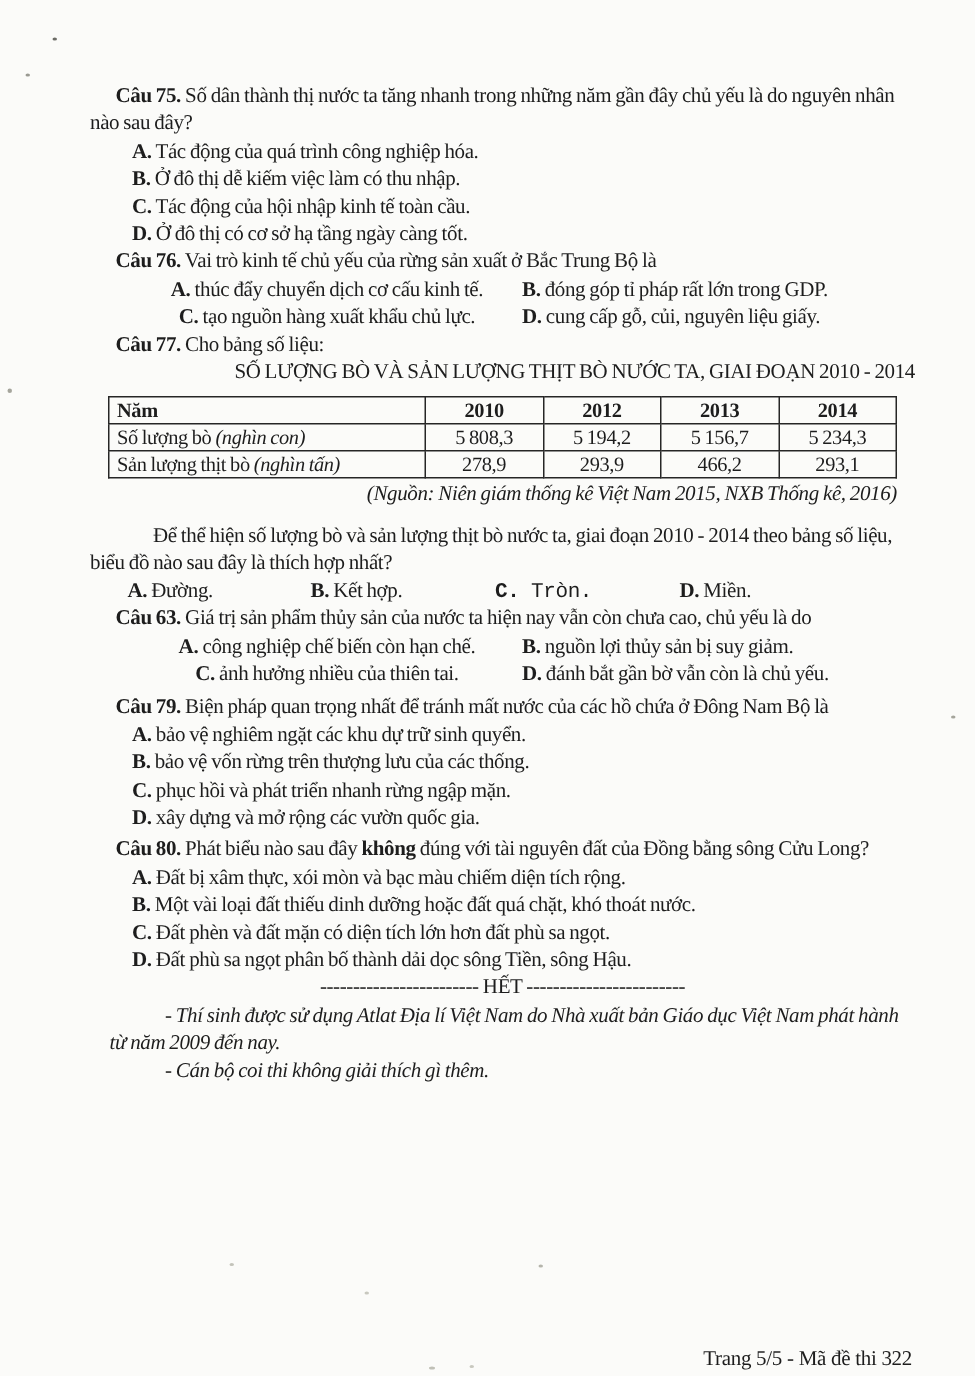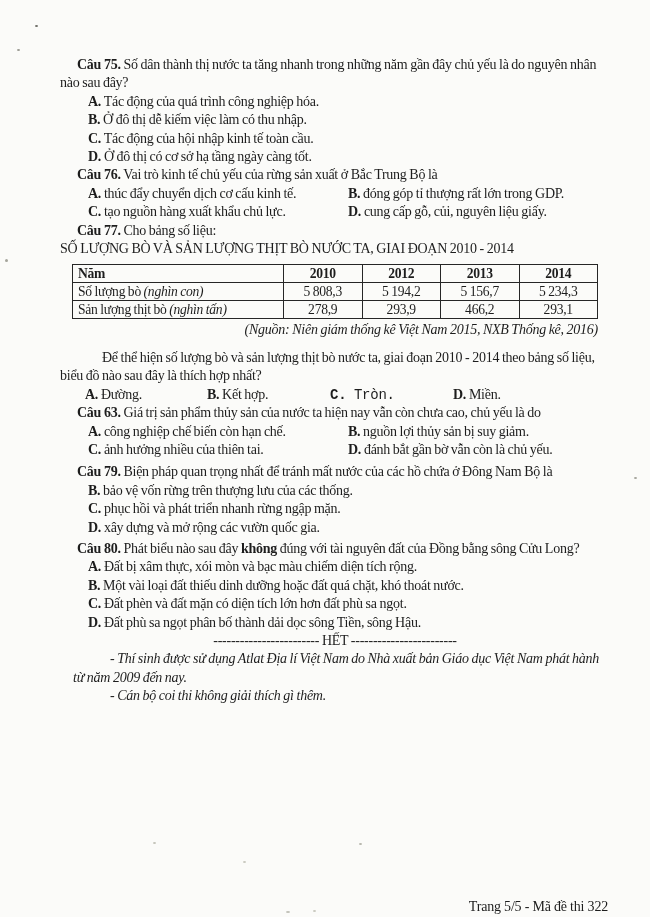--- a/index.html
+++ b/index.html
@@ -18,28 +18,28 @@
     font-size:14px;
     line-height:18.4px;
     letter-spacing:-0.25px;
     word-spacing:-0.5px;
   }
   p { margin:0; }
   b { font-weight:bold; }
   .q { text-indent:17px; }
   .opt { margin-left:28px; }
   .optrow { display:flex; margin-left:28px; }
-  .optrow .o1 { width:260px; flex:none; }
+  .optrow .o1 { width:260px; flex:none;text-align:center; }
   .optrow .o2 { flex:1; }
   .opts4 { display:flex; margin-left:25px; }
   .opts4 .c1 { width:122px; flex:none; }
   .opts4 .c2 { width:123px; flex:none; }
   .opts4 .c3 { width:123px; flex:none;font-family:Liberation Mono, monospace; }
   .opts4 .c4 { flex:1; }
-  .table-title { text-align:left; }
+  .table-title { text-align:right; }
   table.data {
     border-collapse:collapse;
     margin:6px 0 0 12px;
     width:526px;
     table-layout:fixed;
     font-size:13.6px;
     line-height:15px;
   }
   table.data td {
     border:1px solid #262626;
@@ -86,21 +86,21 @@
     <p class="opt"><b>A.</b> <span>Tác động của quá trình công nghiệp hóa.</span></p>
     <p class="opt"><b>B.</b> <span>Ở đô thị dễ kiếm việc làm có thu nhập.</span></p>
     <p class="opt"><b>C.</b> <span>Tác động của hội nhập kinh tế toàn cầu.</span></p>
     <p class="opt"><b>D.</b> <span>Ở đô thị có cơ sở hạ tầng ngày càng tốt.</span></p>
   </div>
 
   <div>
     <p class="q"><b>Câu 76.</b> <span>Vai trò kinh tế chủ yếu của rừng sản xuất ở Bắc Trung Bộ là</span></p>
     <div class="optrow">
       <p class="o1"><b>A.</b> <span>thúc đẩy chuyển dịch cơ cấu kinh tế.</span></p>
-      <p class="o2"><b>B.</b> <span>đóng góp tỉ thượng rất lớn trong GDP.</span></p>
+      <p class="o2"><b>B.</b> <span>đóng góp tỉ pháp rất lớn trong GDP.</span></p>
     </div>
     <div class="optrow">
       <p class="o1"><b>C.</b> <span>tạo nguồn hàng xuất khẩu chủ lực.</span></p>
       <p class="o2"><b>D.</b> <span>cung cấp gỗ, củi, nguyên liệu giấy.</span></p>
     </div>
   </div>
 
   <div>
     <p class="q"><b>Câu 77.</b> <span>Cho bảng số liệu:</span></p>
     <p class="table-title">SỐ LƯỢNG BÒ VÀ SẢN LƯỢNG THỊT BÒ NƯỚC TA, GIAI ĐOẠN 2010 - 2014</p>
@@ -146,20 +146,21 @@
       <p class="o2"><b>B.</b> <span>nguồn lợi thủy sản bị suy giảm.</span></p>
     </div>
     <div class="optrow">
       <p class="o1"><b>C.</b> <span>ảnh hưởng nhiều của thiên tai.</span></p>
       <p class="o2"><b>D.</b> <span>đánh bắt gần bờ vẫn còn là chủ yếu.</span></p>
     </div>
   </div>
 
   <div class="mt4">
     <p class="q"><b>Câu 79.</b> <span>Biện pháp quan trọng nhất để tránh mất nước của các hồ chứa ở Đông Nam Bộ là</span></p>
+    <p class="opt"><b>A.</b> <span>bảo vệ nghiêm ngặt các khu dự trữ sinh quyển.</span></p>
     <p class="opt"><b>B.</b> <span>bảo vệ vốn rừng trên thượng lưu của các thống.</span></p>
     <p class="opt"><b>C.</b> <span>phục hồi và phát triển nhanh rừng ngập mặn.</span></p>
     <p class="opt"><b>D.</b> <span>xây dựng và mở rộng các vườn quốc gia.</span></p>
   </div>
 
   <div class="mt3">
     <p class="q"><b>Câu 80.</b> <span>Phát biểu nào sau đây</span> <b>không</b> <span>đúng với tài nguyên đất của Đồng bằng sông Cửu Long?</span></p>
     <p class="opt"><b>A.</b> <span>Đất bị xâm thực, xói mòn và bạc màu chiếm diện tích rộng.</span></p>
     <p class="opt"><b>B.</b> <span>Một vài loại đất thiếu dinh dưỡng hoặc đất quá chặt, khó thoát nước.</span></p>
     <p class="opt"><b>C.</b> <span>Đất phèn và đất mặn có diện tích lớn hơn đất phù sa ngọt.</span></p>

